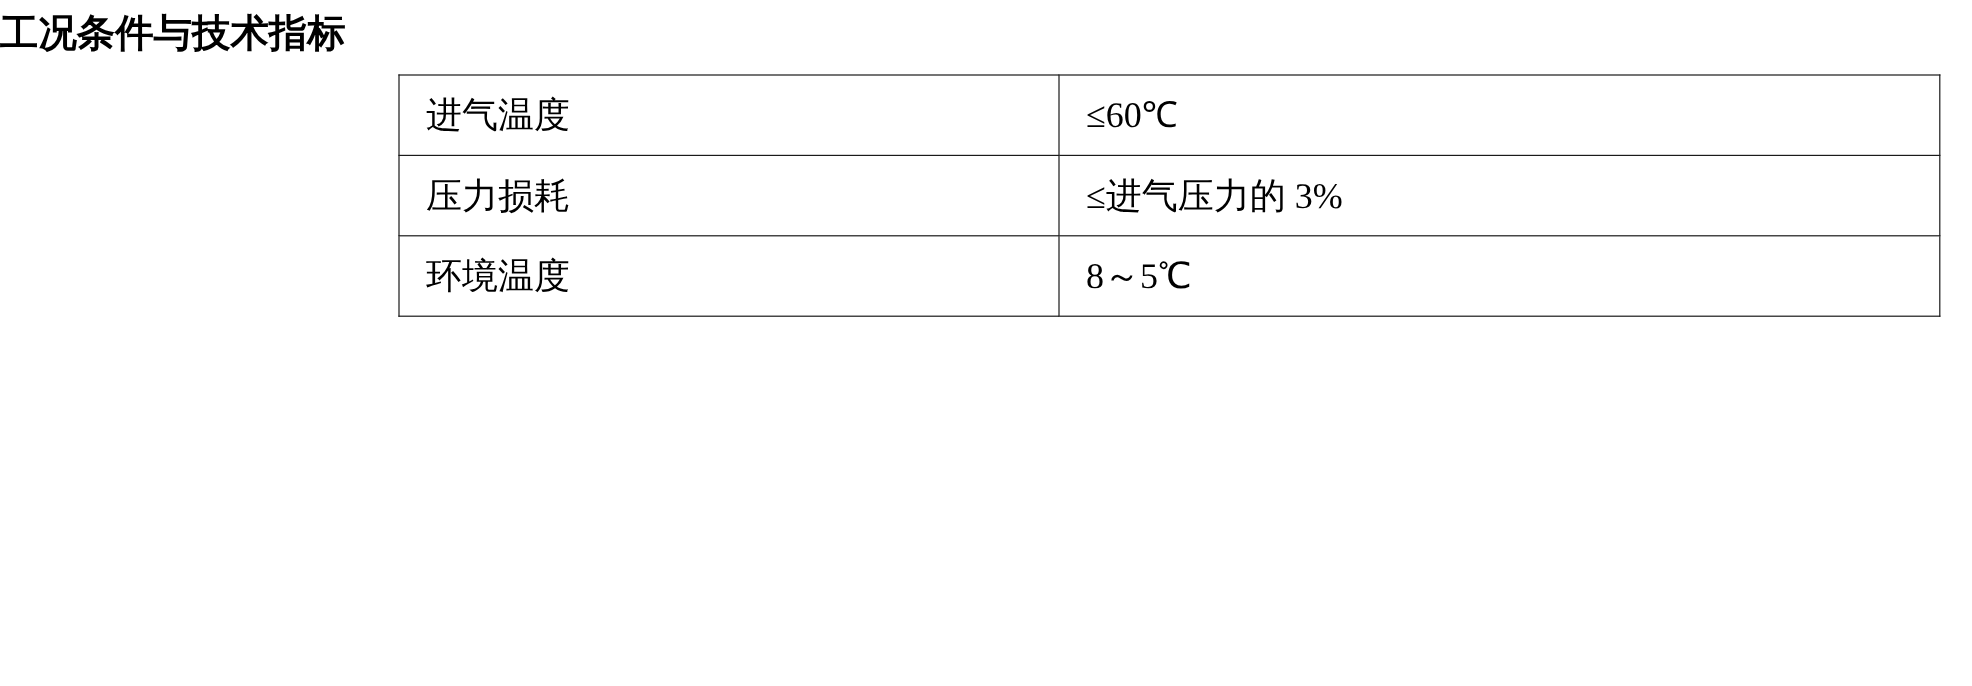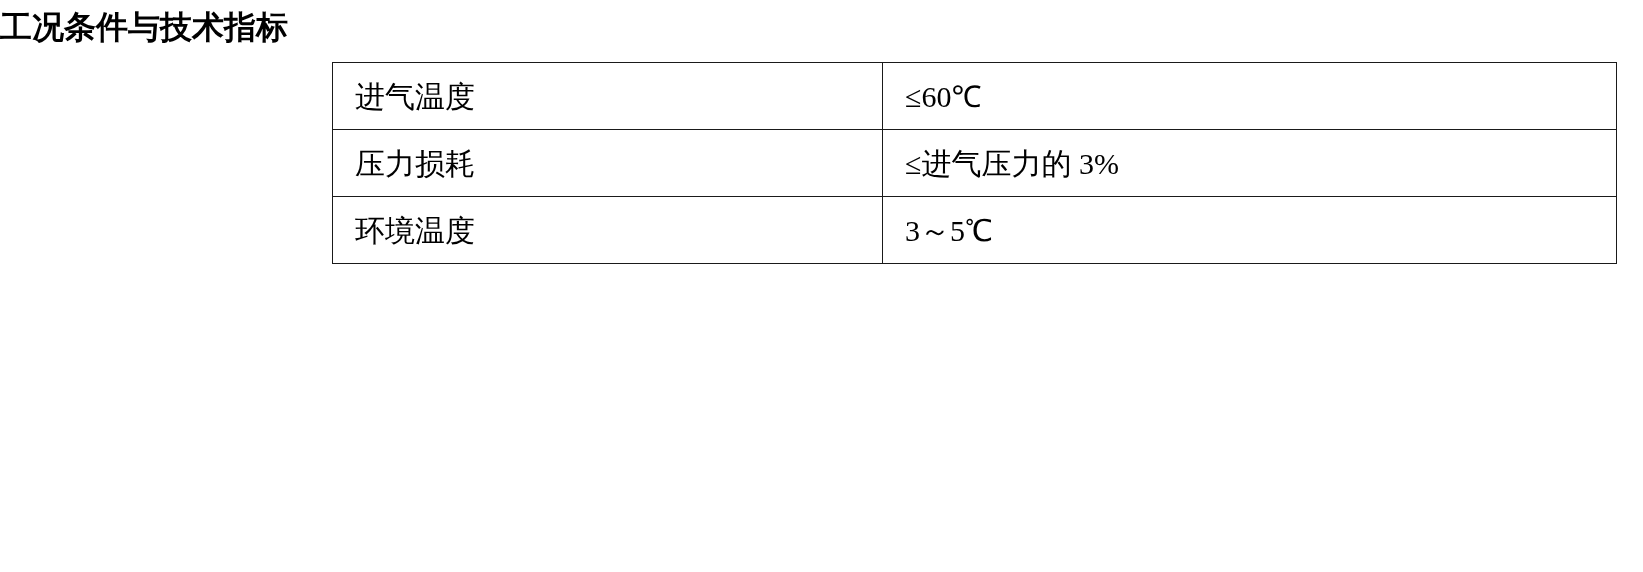--- a/index.html
+++ b/index.html
@@ -65,17 +65,17 @@
       <tr>
         <td class="param-cell">进气温度</td>
         <td class="value-cell">≤60℃</td>
       </tr>
       <tr>
         <td class="param-cell">压力损耗</td>
         <td class="value-cell">≤进气压力的 3%</td>
       </tr>
       <tr>
         <td class="param-cell">环境温度</td>
-        <td class="value-cell">3～5℃</td>
+        <td class="value-cell">8～5℃</td>
       </tr>
     </tbody>
   </table>
 </div>
 
 </body></html>

